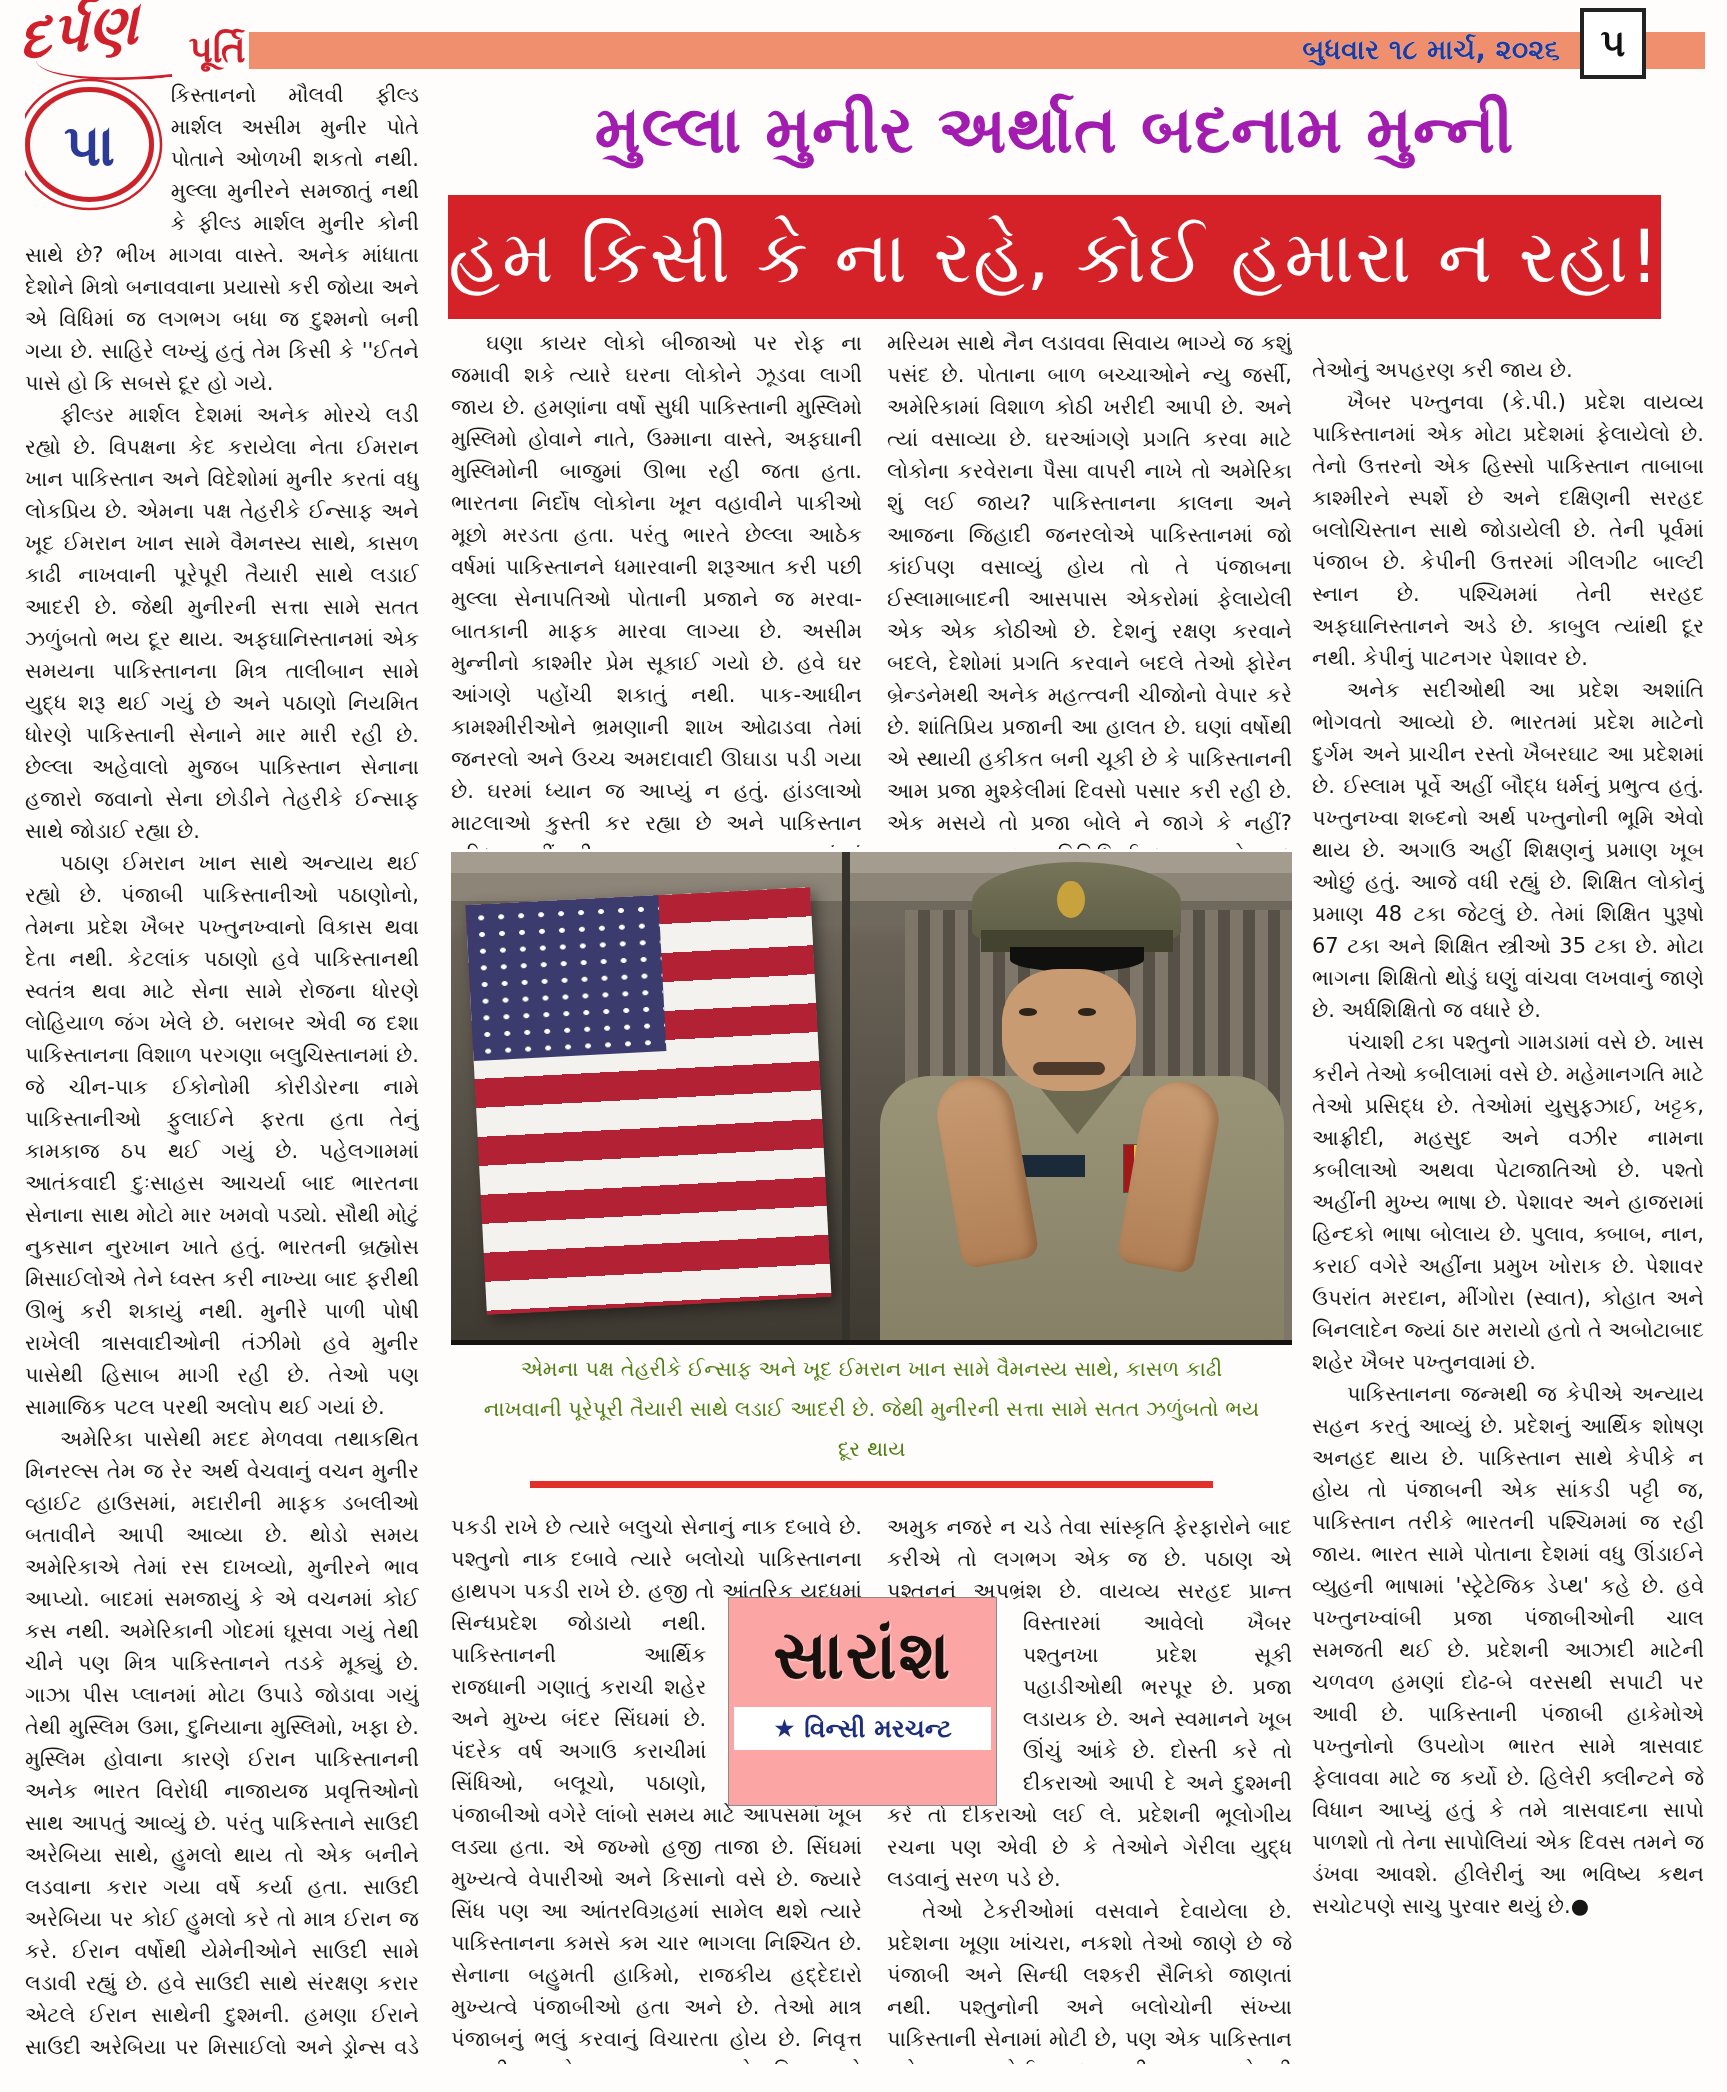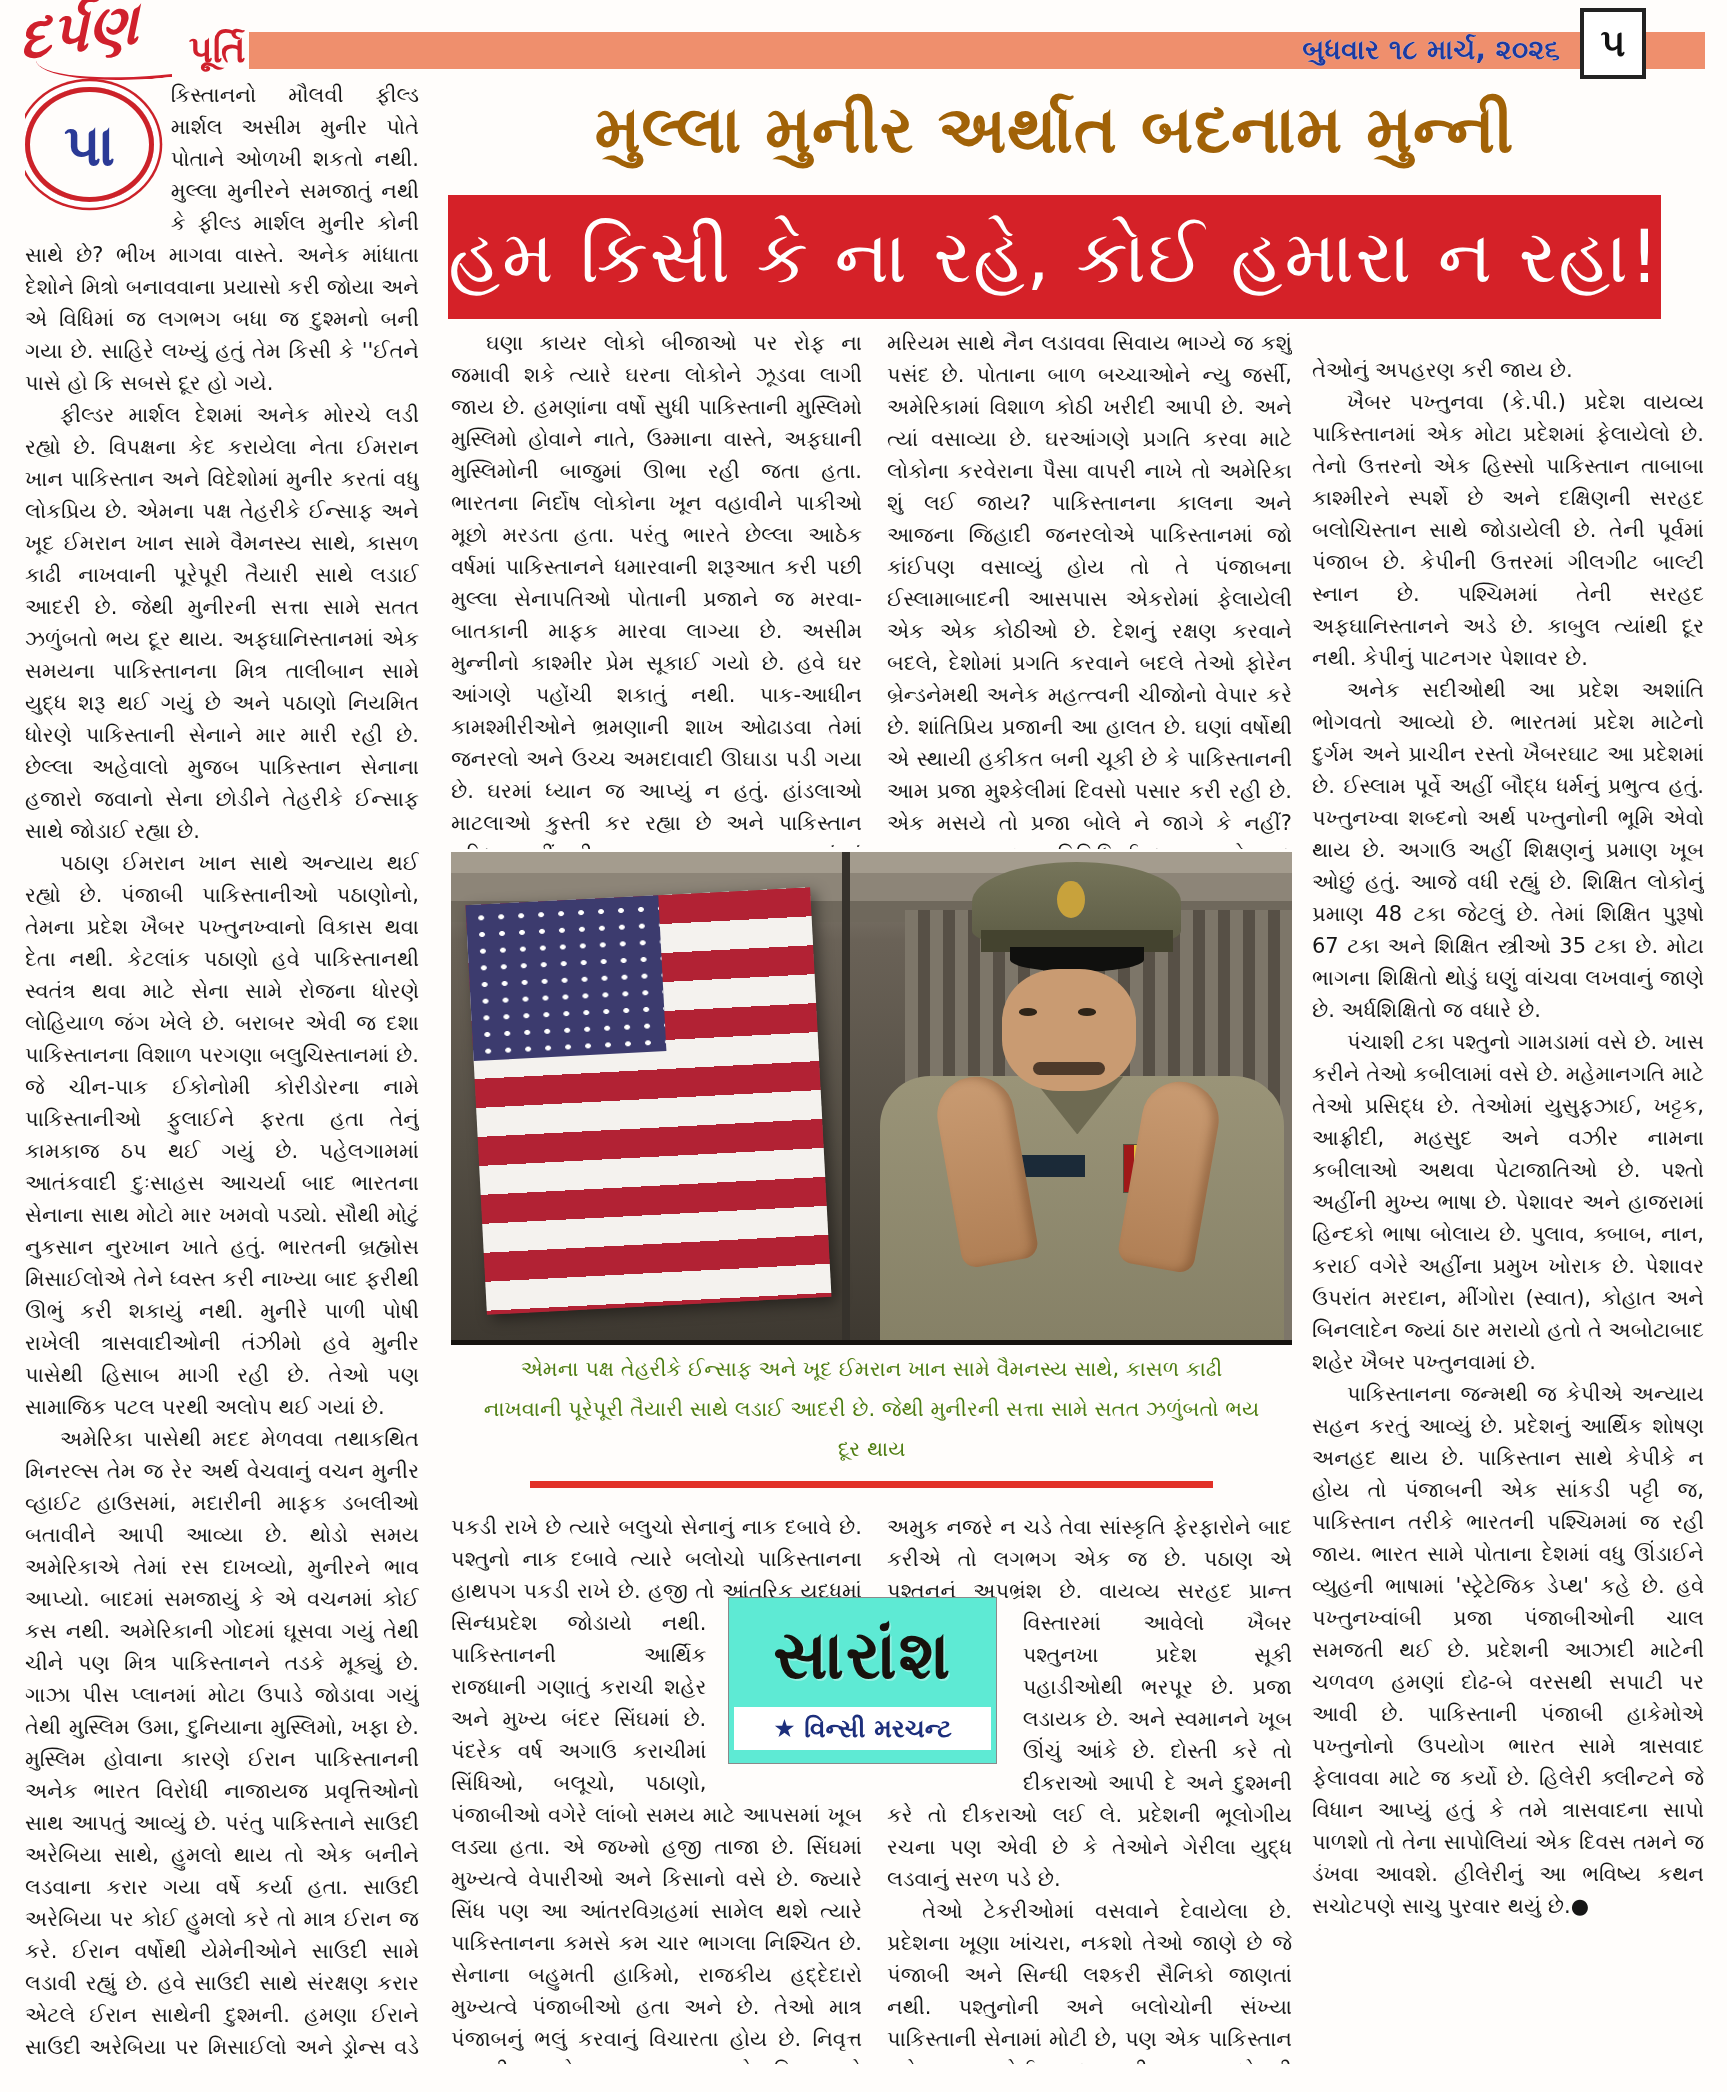--- a/index.html
+++ b/index.html
@@ -12,21 +12,21 @@
         font-style:italic;font-weight:bold;font-size:58px;color:#d0202c;transform:rotate(-8deg) skewX(-6deg);}
   .logo-swash{position:absolute;left:25px;top:58px;width:134px;height:28px;border-bottom:3.3px solid #d0202c;
         border-bottom-left-radius:100%;transform:rotate(-6deg);}
   .logo-suffix{position:absolute;left:177px;top:33px;font-size:37px;color:#d0202c;font-weight:bold;}
   .date-text{position:absolute;right:167px;top:33px;font-size:27.6px;font-weight:bold;color:#1d3aa0;
         text-shadow:0 0 0.8px #fff;text-align:center;}
   .pagebox{position:absolute;left:1580px;top:8.3px;width:58px;height:63px;background:#fff;border:4.2px solid #222;
         display:flex;align-items:center;justify-content:center;font-size:38px;font-weight:bold;color:#111;}
   
   .headline{position:absolute;left:448px;top:77px;width:1213px;height:107px;display:flex;align-items:center;
-        justify-content:center;font-size:65px;font-weight:bold;color:#a16207;letter-spacing:0.8px;}
+        justify-content:center;font-size:65px;font-weight:bold;color:#a21caf;letter-spacing:0.8px;}
   .banner{position:absolute;left:448px;top:195px;width:1213px;height:124px;background:#d52128;display:flex;
         align-items:center;justify-content:center;font-size:73px;font-weight:normal;color:#fff;letter-spacing:1.7px;}
   
   .col{position:absolute;text-align:justify;font-size:21px;line-height:32px;overflow:hidden;}
   .col p{margin:0;text-indent:35px;}
   .col p.noind{text-indent:0;}
   #col1{left:25px;top:79px;width:394px;height:1987px;}
   #col2t{left:451px;top:327px;width:411px;height:522px;}
   #col3t{left:887px;top:327px;width:405px;height:522px;}
   #col4{left:1312px;top:327px;width:392px;height:1737px;margin-top:27px;}
@@ -71,21 +71,21 @@
   .nametag{position:absolute;left:30%;top:62%;width:87px;height:22px;background:#1b2a38;}
   .hand{position:absolute;width:77px;height:188px;background:linear-gradient(180deg,#c99b72,#b07f55);
         border-radius:38px 38px 15px 15px;box-shadow:inset -6.7px 0 8.3px rgba(90,50,20,.35);}
   .hand.lh{left:18%;top:46%;transform:rotate(-10deg);}
   .hand.rh{left:62%;top:47%;transform:rotate(10deg);}
   
   #caption{position:absolute;left:451px;top:1349px;width:841px;text-align:center;}
   .cap-text{font-size:21px;line-height:40px;font-weight:normal;color:#4d7c0f;padding:0 28px;}
   .cap-rule{width:683px;height:7.5px;background:#e23128;margin:11.7px auto 0 auto;}
   
-  #sumbox{position:absolute;left:728px;top:1597px;width:269px;height:167px;background:#5eead4;
+  #sumbox{position:absolute;left:728px;top:1597px;width:269px;height:209px;background:#fca5a5;
         border:0.8px solid #8a8a8a;box-sizing:border-box;padding:5px;}
   .sum-title{height:104px;display:flex;align-items:center;justify-content:center;
         font-size:67px;font-weight:bold;color:#17120d;letter-spacing:1.7px;
         text-shadow:1.7px 1.7px 0 rgba(255,255,255,.35);}
   .sum-byline{height:43px;background:#fff;display:flex;align-items:center;justify-content:center;
         font-size:25px;font-weight:bold;color:#1d2f7c;}
 </style>
 </head>
 <body>
 

